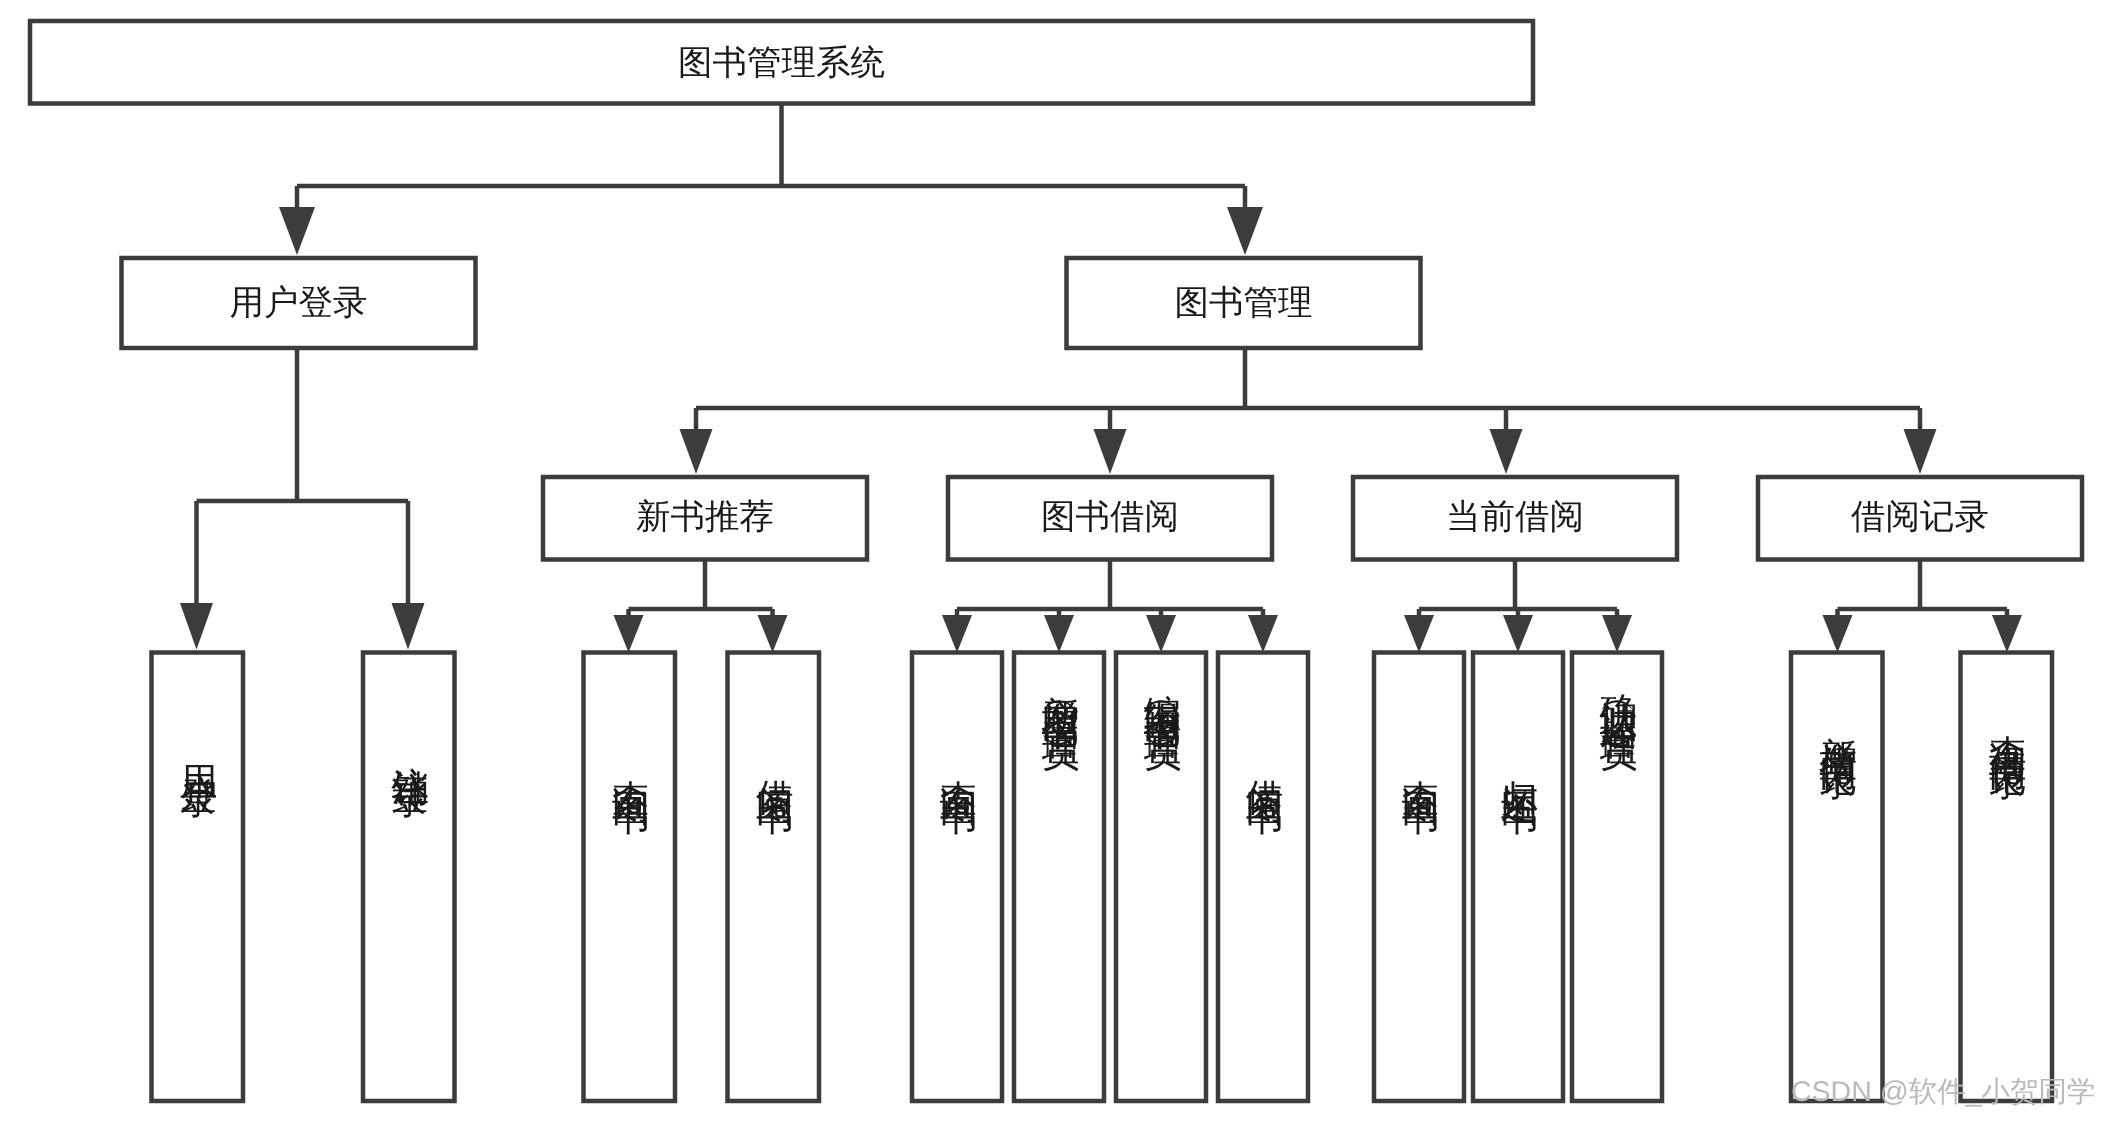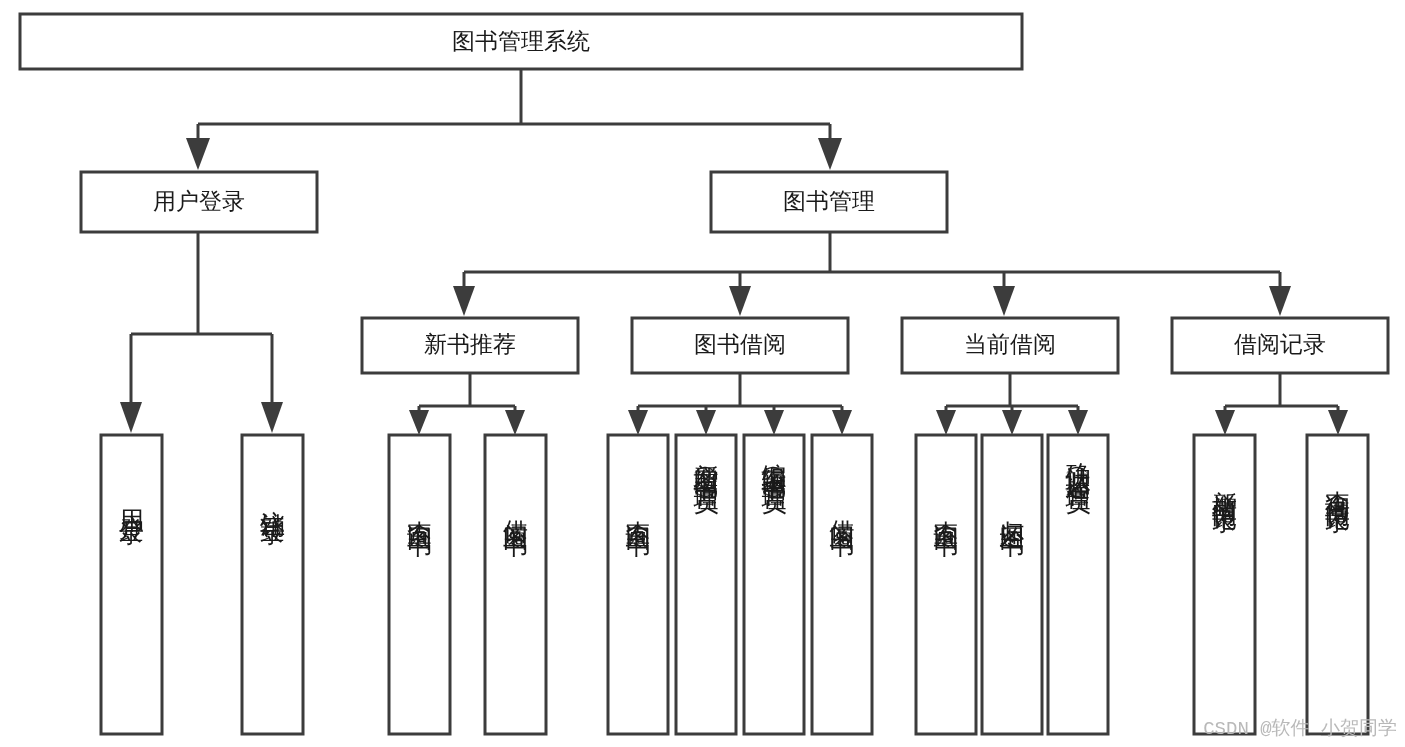--- a/index.html
+++ b/index.html
@@ -65,21 +65,21 @@
     font-size: 25px;
     line-height: 1;
     color: #1a1a1a;
     letter-spacing: 4px;
     white-space: nowrap;
   }
   .watermark {
     position: absolute;
     right: 8px;
     bottom: 6px;
-    font-family: Liberation Mono, monospace;
+    font-family: Liberation Sans, sans-serif;
     font-size: 19px;
     color: #b9b9b9;
     white-space: nowrap;
     pointer-events: none;
   }
 </style>
 </head>
 <body>
 
 <div id="diagram-root">

